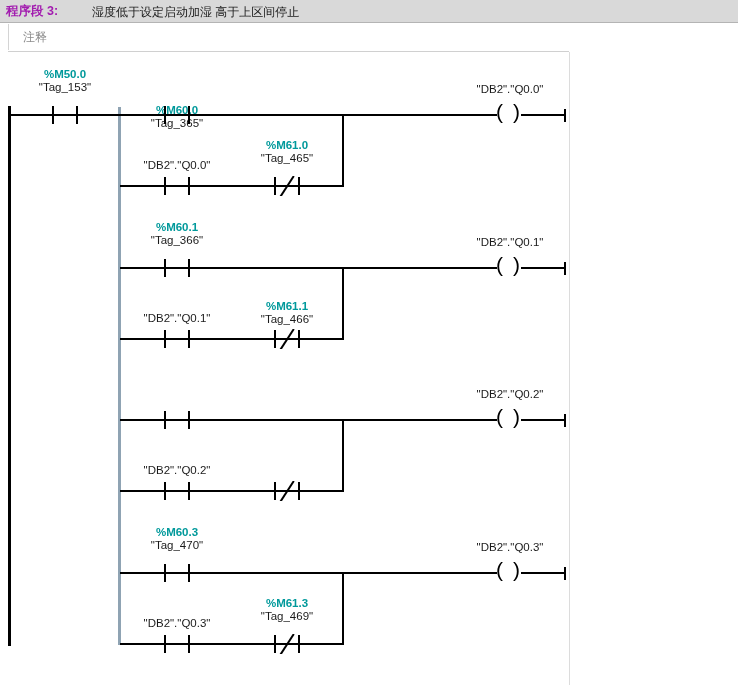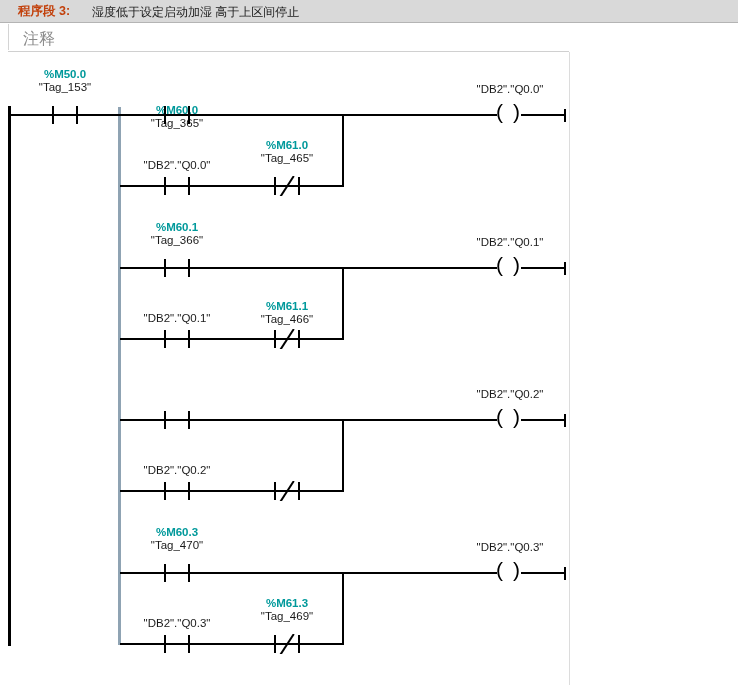--- a/index.html
+++ b/index.html
@@ -19,24 +19,24 @@
   .titlebar {
     position: absolute;
     left: 0; top: 0;
     width: 738px; height: 23px;
     background: #d9d9d9;
     border-bottom: 1px solid #b4b4b4;
     box-sizing: border-box;
   }
   .title-text {
     position: absolute;
-    left: 18px; top: 3px;
+    left: 6px; top: 3px;
     font-size: 12.5px;
     font-weight: bold;
-    color: #c2410c;
+    color: #a21caf;
     white-space: nowrap;
   }
   .title-desc {
     position: absolute;
     left: 92px; top: 4px;
     font-size: 12px;
     font-weight: normal;
     color: #1a1a1a;
     white-space: nowrap;
   }
@@ -52,21 +52,21 @@
     position: absolute;
     left: 8px; top: 0px;
     width: 561px; height: 26px;
     background: #ffffff;
     border-left: 1px solid #d4d4d4;
     box-sizing: border-box;
   }
   .comment-text {
     position: absolute;
     left: 14px; top: 5px;
-    font-size: 16px;
+    font-size: 12px;
     color: #8c8c8c;
     white-space: nowrap;
   }
   .comment-underline {
     position: absolute;
     left: 8px; top: 51px;
     width: 561px; height: 1px;
     background: #d0d0d0;
   }
 

